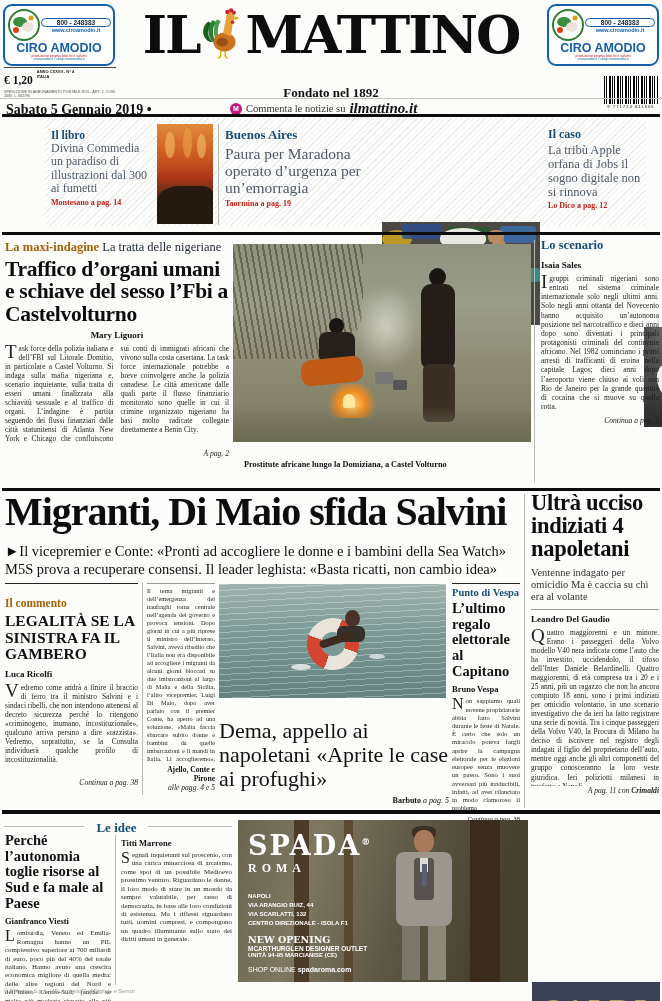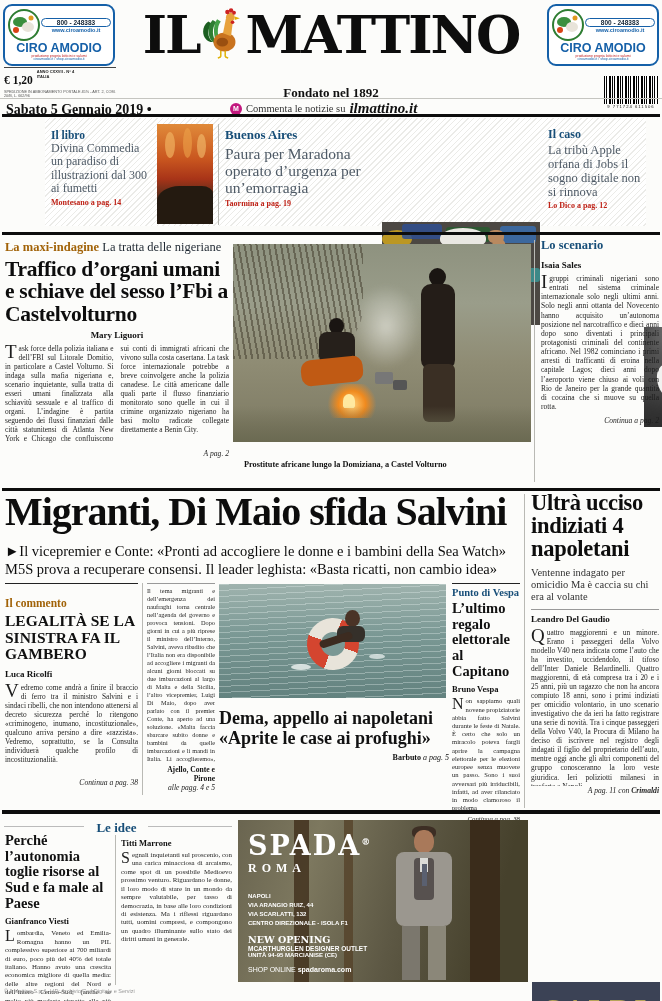--- a/index.html
+++ b/index.html
@@ -252,21 +252,21 @@
       <div class="abs" style="left:88px;top:34px;width:52px;height:52px;border-radius:50%;background:conic-gradient(#d4452f 0 25%,#e8e4da 25% 50%,#d4452f 50% 75%,#e8e4da 75%);transform:rotate(20deg);"></div>
       <div class="abs" style="left:102px;top:48px;width:24px;height:24px;border-radius:50%;background:#7a9894;"></div>
       <div class="abs" style="left:126px;top:26px;width:15px;height:17px;background:#4a3326;border-radius:50%;"></div>
       <div class="abs" style="left:118px;top:42px;width:28px;height:16px;background:#35302a;border-radius:6px;"></div>
       <div class="abs" style="left:100px;top:52px;width:34px;height:8px;background:#3c2b20;border-radius:4px;transform:rotate(-18deg);"></div>
       <div class="abs" style="left:72px;top:80px;width:20px;height:6px;background:rgba(240,245,243,.8);border-radius:50%;"></div>
       <div class="abs" style="left:150px;top:70px;width:16px;height:5px;background:rgba(240,245,243,.7);border-radius:50%;"></div>
     </div>
 
     <div class="abs" style="left:219px;top:212px;width:230px;">
-      <div style="font-size:18px;line-height:1.1;font-weight:700;margin-top:5px;">Dema, appello ai napoletani «Aprite le case ai profughi»</div>
+      <div style="font-size:22px;line-height:1.1;font-weight:400;margin-top:15px;">Dema, appello ai napoletani «Aprite le case ai profughi»</div>
       <div style="text-align:right;font-size:8px;margin-top:4px;">
         <b>Barbuto</b> <i>a pag. 5</i>
       </div>
     </div>
 
     <div class="abs" style="left:452px;top:91px;width:68px;border-top:1.5px solid #222;padding-top:3px;">
       <div class="kblue" style="font-size:10.5px;">Punto di Vespa</div>
       <div style="font-size:14.5px;line-height:1.08;font-weight:600;margin-top:3px;">L’ultimo regalo elettorale al Capitano</div>
       <div class="byline" style="font-size:8.5px;margin:5px 0 3px;">Bruno Vespa</div>
       <div class="body-txt" style="height:118px;font-size:6.6px;line-height:1.25;">

